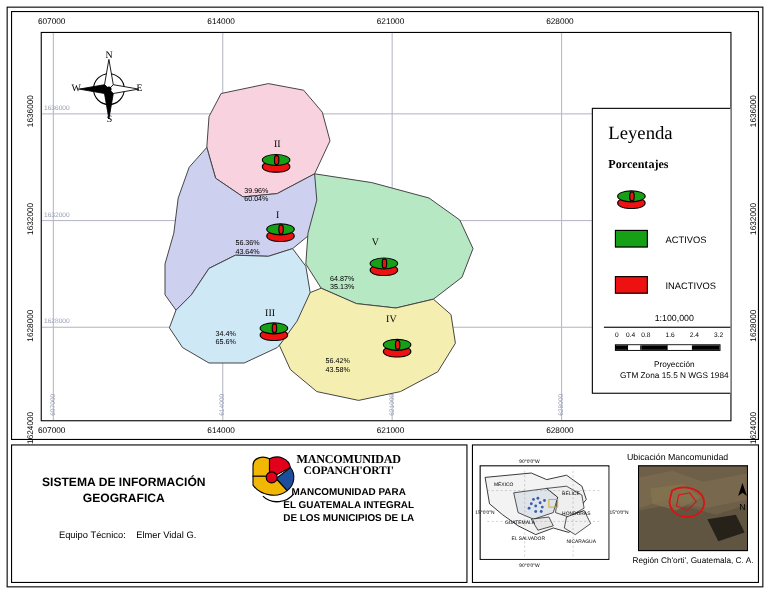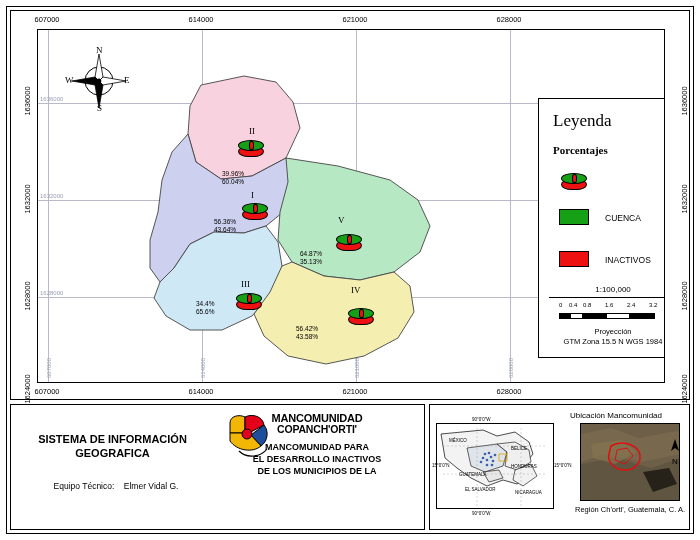--- a/index.html
+++ b/index.html
@@ -259,21 +259,21 @@
   }
   .manco-block {
     position: absolute;
     left: 202px; top: 8px;
     width: 208px;
     text-align: center;
   }
   .manco-name {
     font-size: 11px;
     font-weight: bold;
-    font-family: Liberation Sans, sans-serif;
+    font-family: Liberation Serif, serif;
     letter-spacing: -0.2px;
     line-height: 1.0;
   }
   .manco-name .l2 { font-size: 10.5px; }
   .manco-desc {
     margin-top: 6px;
     font-size: 9px;
     font-weight: bold;
     font-family: "Liberation Sans", sans-serif;
     line-height: 1.35;
@@ -473,21 +473,21 @@
         <div class="legend-title">Leyenda</div>
         <div class="legend-sub">Porcentajes</div>
 
         <div class="marker" style="left:22px; top:74px;">
           <div class="base"></div>
             <div class="top"></div>
             <div class="notch"></div>
         </div>
 
         <div class="legend-swatch" style="left:20px; top:110px; background:#16a016;"></div>
-        <div class="legend-item-label" style="left:66px; top:114px;">CUENCA</div>
+        <div class="legend-item-label" style="left:66px; top:114px;">ACTIVOS</div>
 
         <div class="legend-swatch" style="left:20px; top:152px; background:#ee1111;"></div>
         <div class="legend-item-label" style="left:66px; top:156px;">INACTIVOS</div>
 
         <div class="legend-divider"></div>
 
         <div class="scale-text" style="left:0; right:0; top:186px;">1:100,000</div>
 
         <div class="scale-ticks">
           <span style="left:6px;">0</span>
@@ -535,21 +535,21 @@
       </svg>
     </div>
 
     <div class="manco-block">
       <div class="manco-name">
         <div>MANCOMUNIDAD</div>
         <div class="l2">COPANCH'ORTI'</div>
       </div>
       <div class="manco-desc">
         <div>MANCOMUNIDAD PARA</div>
-        <div>EL DESARROLLO INACTIVOS</div>
+        <div>EL GUATEMALA INTEGRAL</div>
         <div>DE LOS MUNICIPIOS DE LA</div>
       </div>
     </div>
   </div>
 
   <div class="bottom-right">
     <div class="loc-title">Ubicación Mancomunidad</div>
 
     <div class="inset-box">
       <svg width="118" height="86" viewBox="0 0 118 86">

